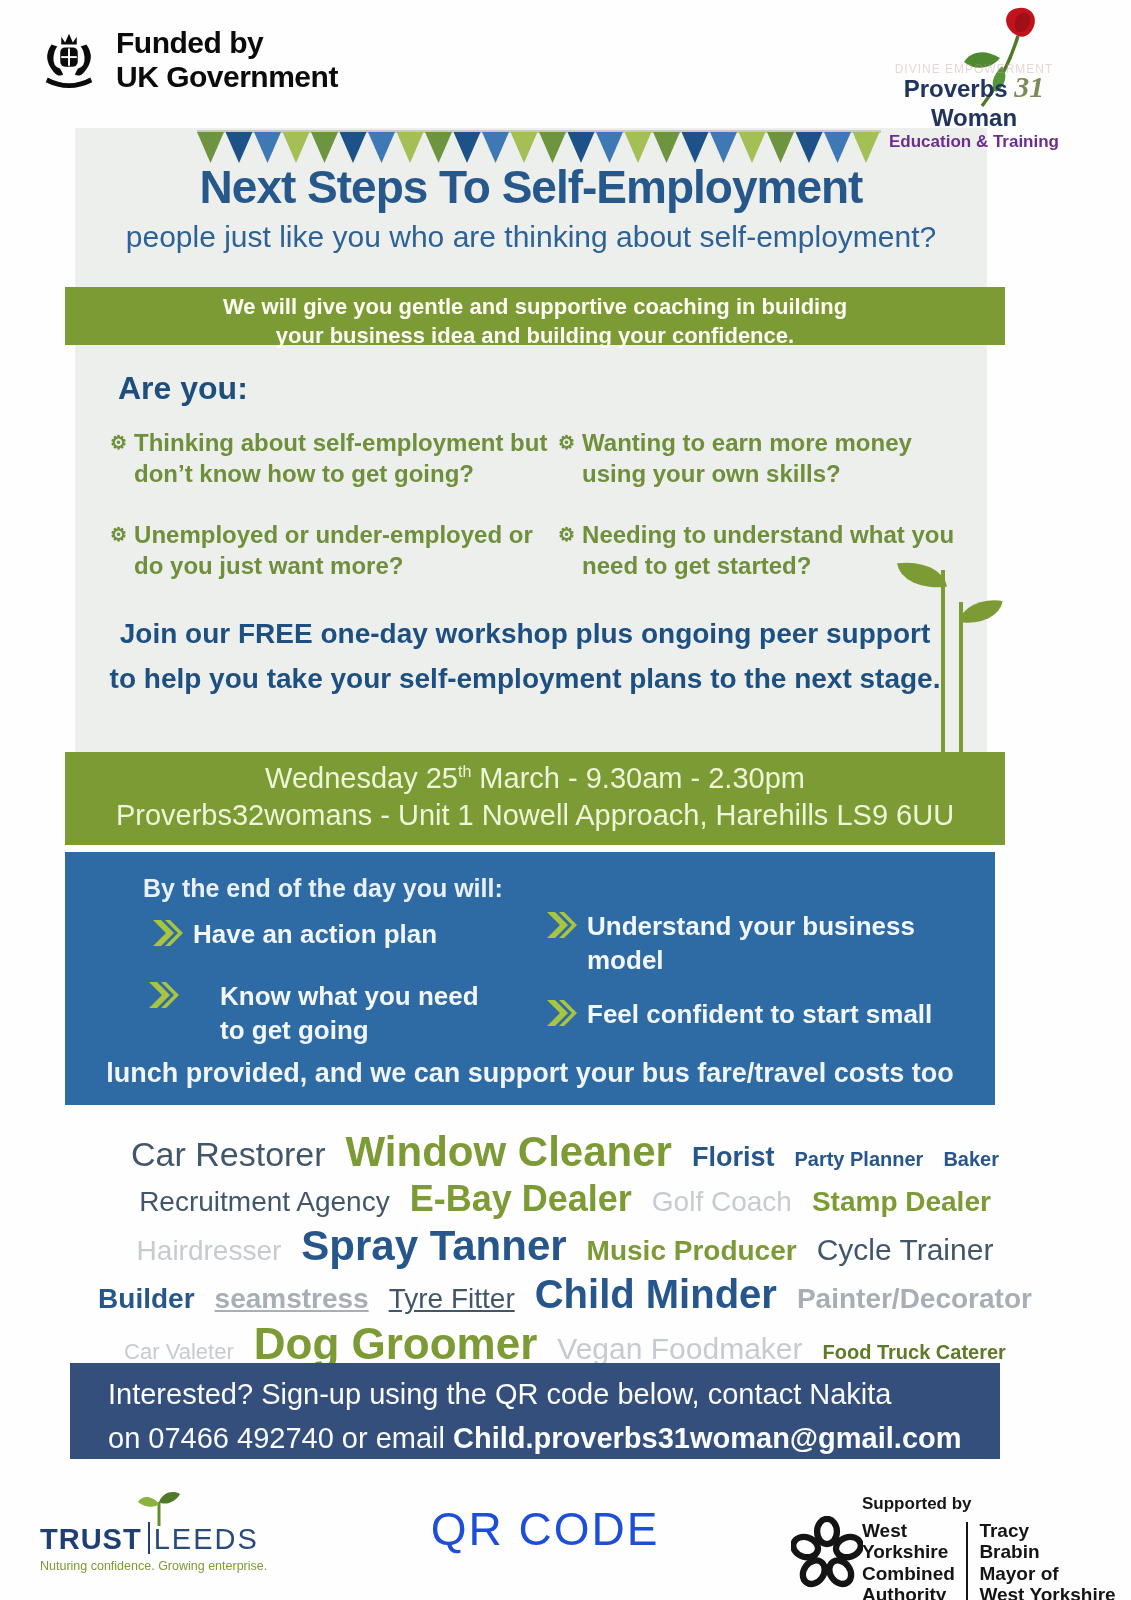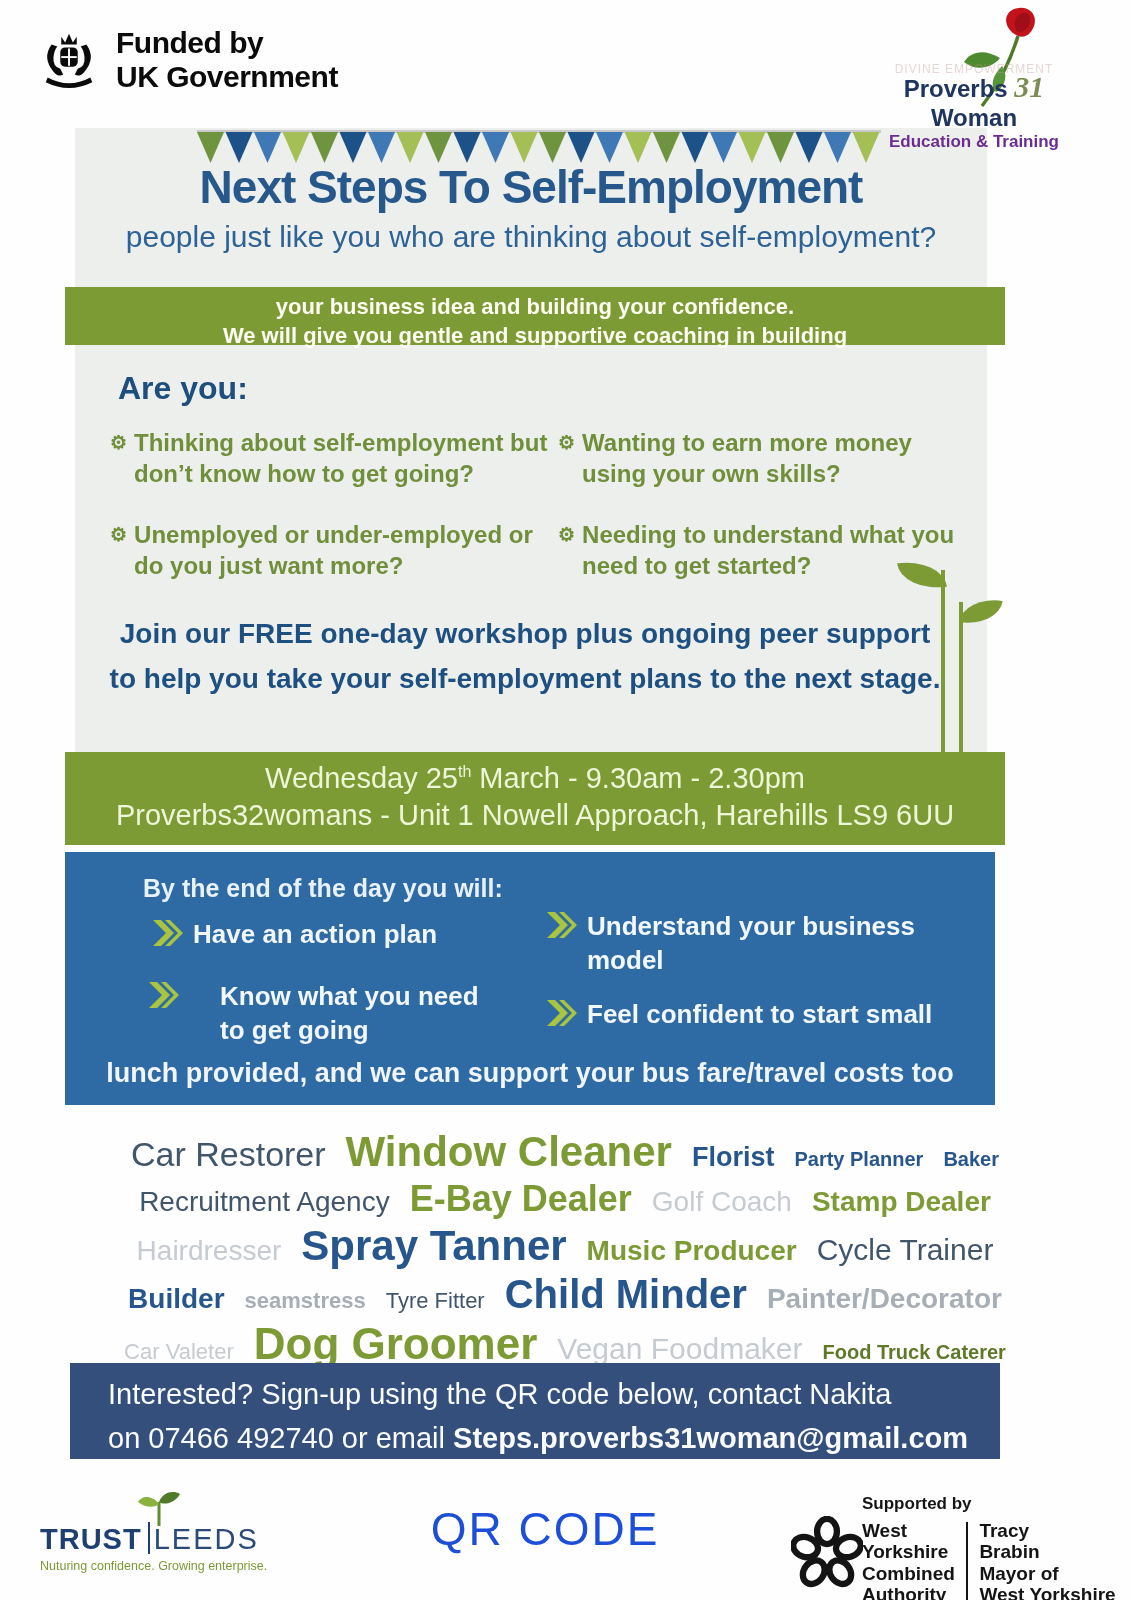--- a/index.html
+++ b/index.html
@@ -72,21 +72,21 @@
   .bb-foot{position:absolute;left:0;right:0;top:206px;text-align:center;font-size:27px;font-weight:bold;color:#f0f5fa;}
 
   
   .cloud{left:60px;top:1128px;width:1010px;}
   .crow{display:flex;justify-content:center;align-items:baseline;column-gap:20px;margin-bottom:2px;white-space:nowrap;}
   .w{display:inline-block;}
   .b{font-weight:bold;}
   .lt{font-weight:normal;}
   .navy{color:#27568c;} .olive{color:#7d9b35;} .dkolive{color:#5e7a28;}
   .slate{color:#41566b;} .graym{color:#a8aeb6;} .grayl{color:#c6cbd1;}
-  .fs20{font-size:20px;} .fs21{font-size:21px;} .fs22{font-size:22px;} .fs24{font-size:22px;}
+  .fs20{font-size:20px;} .fs21{font-size:21px;} .fs22{font-size:22px;} .fs24{font-size:28px;text-decoration:underline;}
   .fs25{font-size:25px;} .fs27{font-size:27px;} .fs28{font-size:28px;} .fs30{font-size:30px;}
   .fs34{font-size:34px;} .fs36{font-size:36px;} .fs40{font-size:40px;} .fs42{font-size:42px;} .fs44{font-size:44px;}
 
   
   .contact{left:70px;top:1363px;width:930px;height:96px;background:#344f7c;color:#fafcfe;
            font-size:29px;line-height:1.5;padding:10px 12px 0 38px;box-sizing:border-box;}
   .contact b{font-weight:bold;}
 
   
   .trust{left:40px;top:1488px;width:240px;}
@@ -173,22 +173,22 @@
   <div class="flag f1"></div>
   <div class="flag f2"></div>
   <div class="flag f3"></div>
   <div class="flag f4"></div>
 </div>
 
 <div class="abs title">Next Steps To Self-Employment</div>
 <div class="abs subtitle">people just like you who are thinking about self-employment?</div>
 
 <div class="abs banner-green">
+  <div>We will give you gentle and supportive coaching in building</div>
   <div>your business idea and building your confidence.</div>
-  <div>We will give you gentle and supportive coaching in building</div>
 </div>
 
 <div class="abs areyou-h">Are you:</div>
 
 <div class="abs ay-item ay1">
   <span class="gear">⚙</span>
   <span>Thinking about self-employment but don’t know how to get going?</span>
 </div>
 <div class="abs ay-item ay2">
   <span class="gear">⚙</span>
@@ -286,21 +286,21 @@
     <span class="w lt grayl fs22">Car Valeter</span>
     <span class="w b olive fs44">Dog Groomer</span>
     <span class="w lt grayl fs30">Vegan Foodmaker</span>
     <span class="w b dkolive fs20">Food Truck Caterer</span>
   </div>
 </div>
 
 <div class="abs contact">
   <div>Interested? Sign-up using the QR code below, contact Nakita</div>
   <div>
-    <span>on 07466 492740 or email </span><b>Steps.proverbs31woman@gmail.com</b>
+    <span>on 07466 492740 or email </span><b>Child.proverbs31woman@gmail.com</b>
   </div>
 </div>
 
 <div class="abs trust">
   <svg class="trust-sprout" width="46" height="36" viewBox="0 0 46 36">
     <path d="M23 36 V12" stroke="#5f8f2f" stroke-width="3"></path>
     <path d="M23 14 C15 4 5 6 2 12 C10 18 19 18 23 14Z" fill="#8ab23c"></path>
     <path d="M23 12 C27 2 37 0 44 4 C40 12 29 16 23 12Z" fill="#4e7a2a"></path>
   </svg>
   <div class="trust-row">

